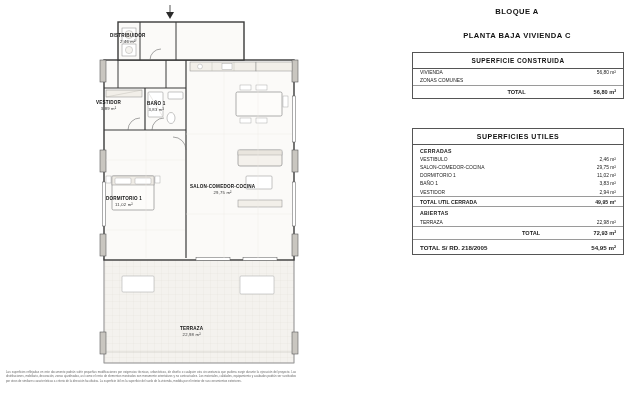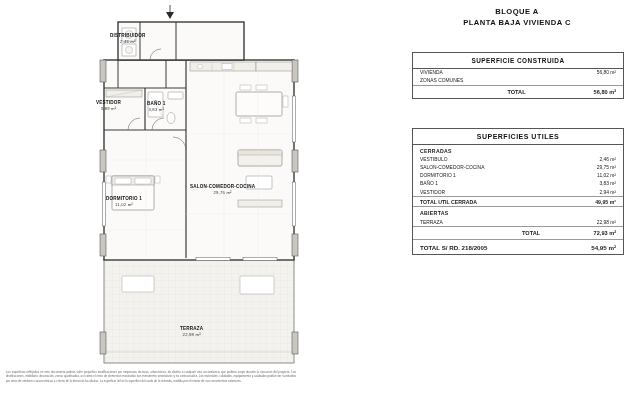--- a/index.html
+++ b/index.html
@@ -62,21 +62,21 @@
     font-size: 7.6px;
     font-weight: bold;
     letter-spacing: .45px;
     color: #111;
   }
   .title-block .l2 {
     font-size: 7.6px;
     font-weight: bold;
     letter-spacing: .45px;
     color: #111;
-    margin-top: 2px;
+    margin-top: 15px;
   }
 
   .box {
     position: absolute;
     border: 0.7px solid #555;
     background: #fff;
   }
   .box-head {
     text-align: center;
     font-size: 6.4px;

